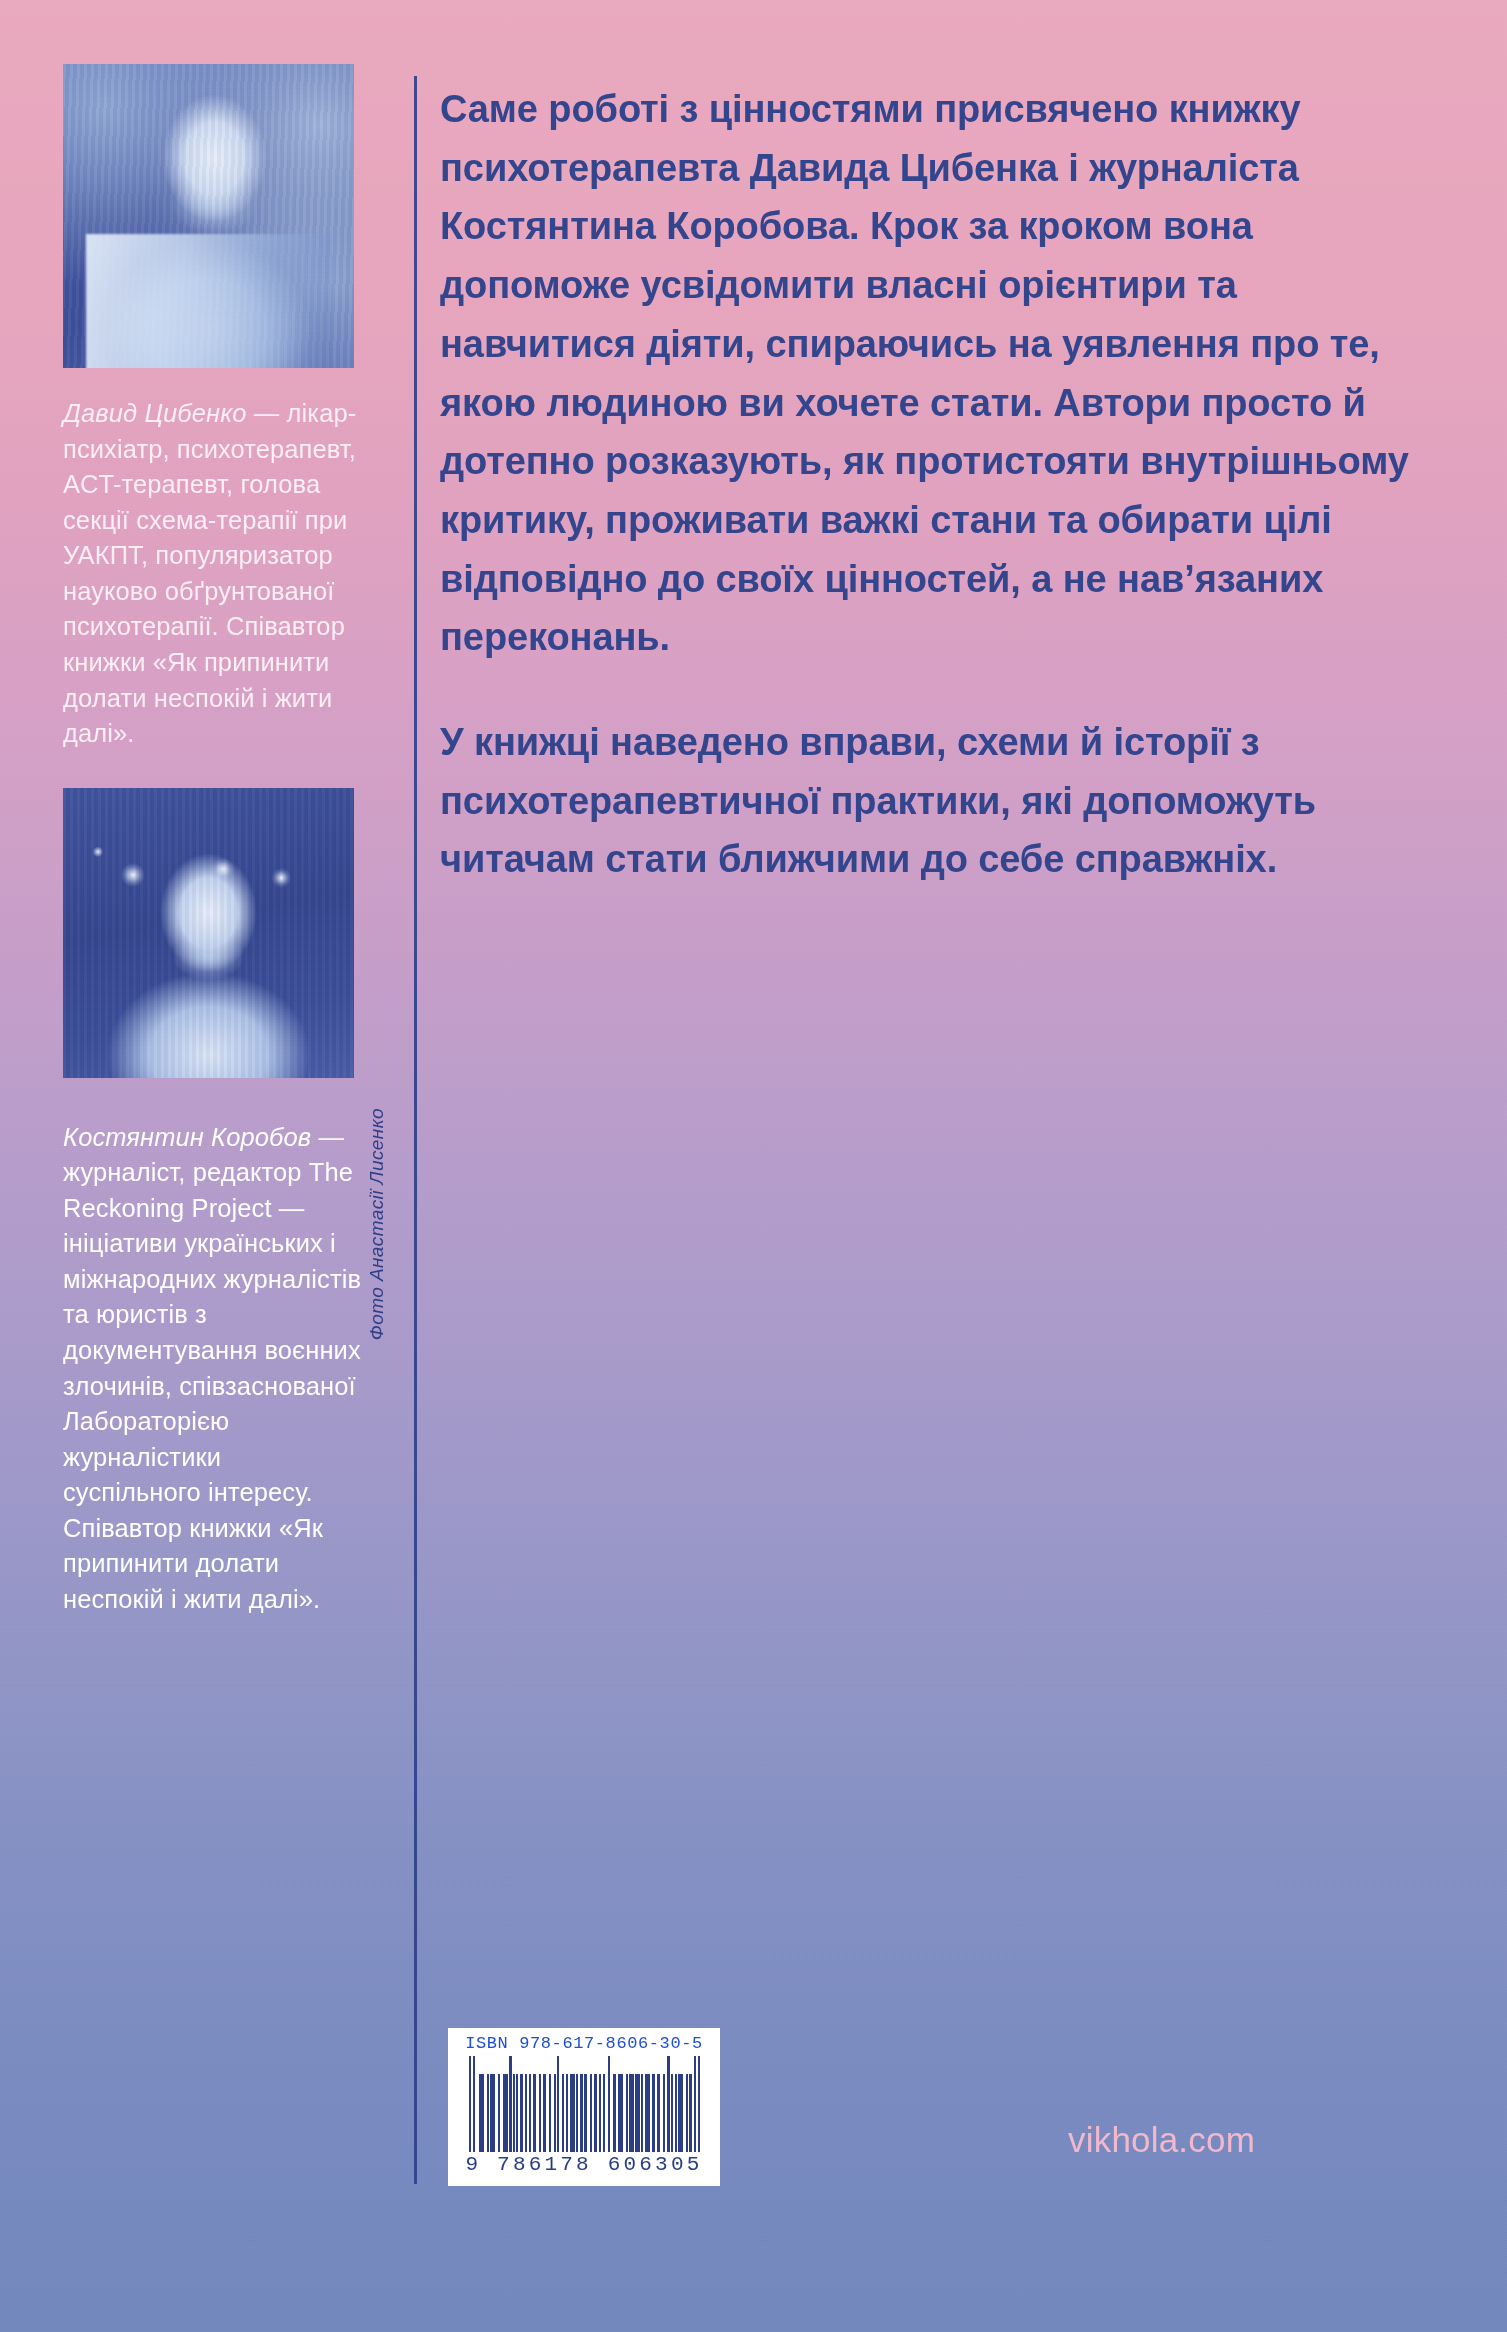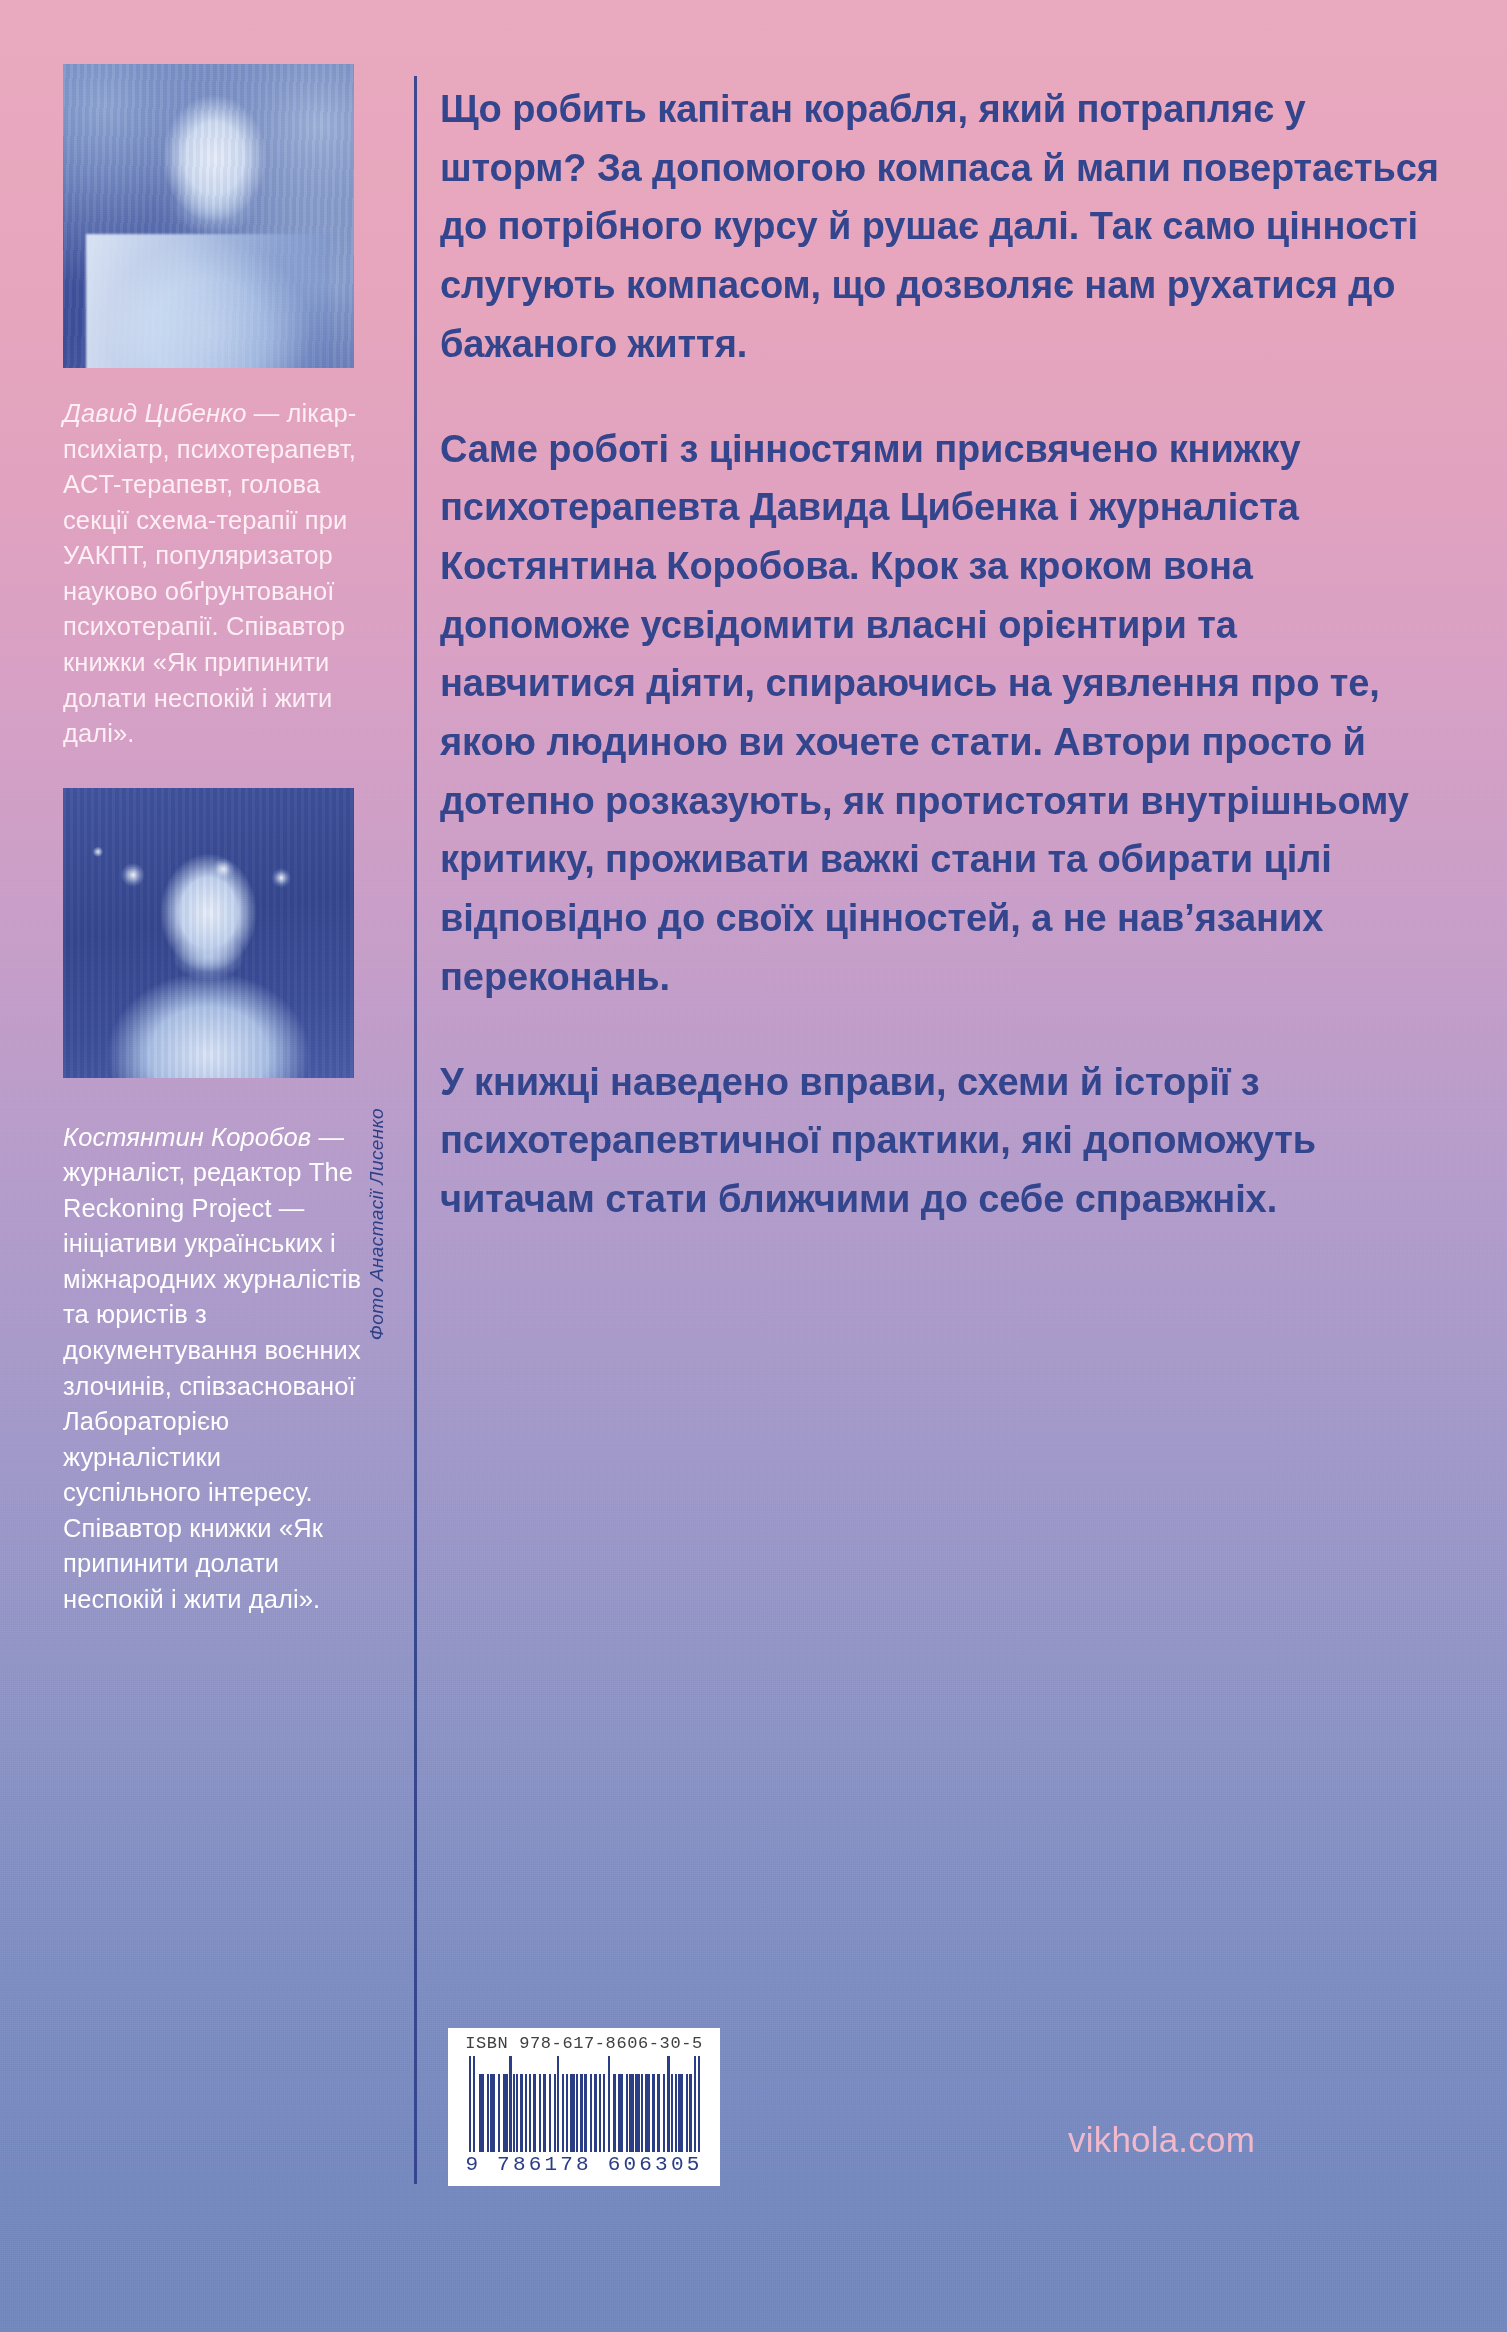--- a/index.html
+++ b/index.html
@@ -192,21 +192,21 @@
     background: #ffffff;
     display: flex;
     flex-direction: column;
     align-items: center;
     padding-top: 6px;
     box-sizing: border-box;
   }
   .isbn-text {
     font-family: "Liberation Mono", monospace;
     font-size: 17px;
-    color: #404040;
+    color: #1d4ed8;
     letter-spacing: .6px;
     white-space: nowrap;
   }
   .bars {
     display: flex;
     align-items: flex-end;
     height: 96px;
     margin-top: 3px;
     gap: 0;
   }
@@ -248,21 +248,20 @@
     </div>
 
     <p class="bio second"><span class="nm">Костянтин Коробов</span><span> — журналіст, редактор The Reckoning Project — ініціативи українських і міжнародних журналістів та юристів з документування воєнних злочинів, співзаснованої Лабораторією журналістики суспільного інтересу. Співавтор книжки «Як припинити долати неспокій і жити далі».</span></p>
   </div>
 
   <div class="photo-credit">Фото Анастасії Лисенко</div>
 
   <div class="divider"></div>
 
   <div class="right-col">
-    <p class="blurb">Що робить капітан корабля, який потрапляє у шторм? За допомогою компаса й мапи повертається до потрібного курсу й рушає далі. Так само цінності слугують компасом, що дозволяє нам рухатися до бажаного життя.</p>
     <p class="blurb">Саме роботі з цінностями присвячено книжку психотерапевта Давида Цибенка і журналіста Костянтина Коробова. Крок за кроком вона допоможе усвідомити власні орієнтири та навчитися діяти, спираючись на уявлення про те, якою людиною ви хочете стати. Автори просто й дотепно розказують, як протистояти внутрішньому критику, проживати важкі стани та обирати цілі відповідно до своїх цінностей, а не нав’язаних переконань.</p>
     <p class="blurb">У книжці наведено вправи, схеми й історії з психотерапевтичної практики, які допоможуть читачам стати ближчими до себе справжніх.</p>
   </div>
 
   <div class="barcode-box">
     <div class="isbn-text">ISBN 978-617-8606-30-5</div>
     <div class="bars" id="bars">
         <span style="width: 2px; height: 96px; margin-right: 2px;"></span>
         <span style="width: 2px; height: 96px; margin-right: 4px;"></span>
         <span style="width: 5px; height: 78px; margin-right: 3px;"></span>

